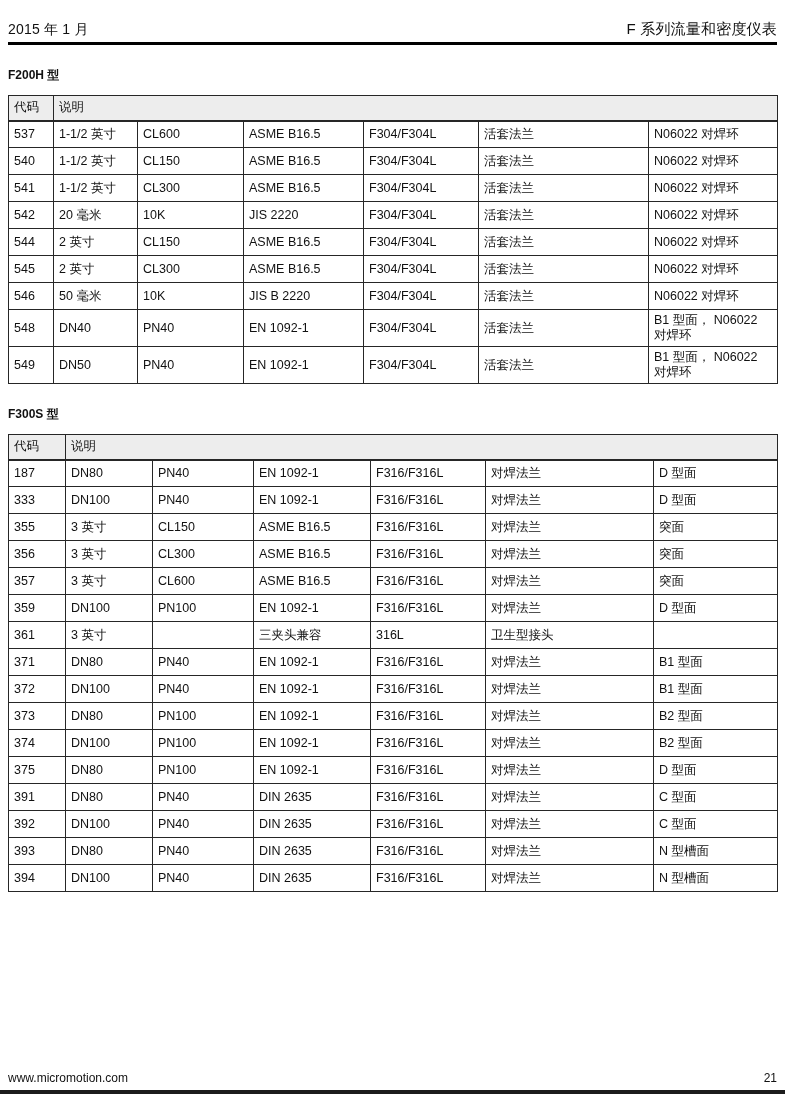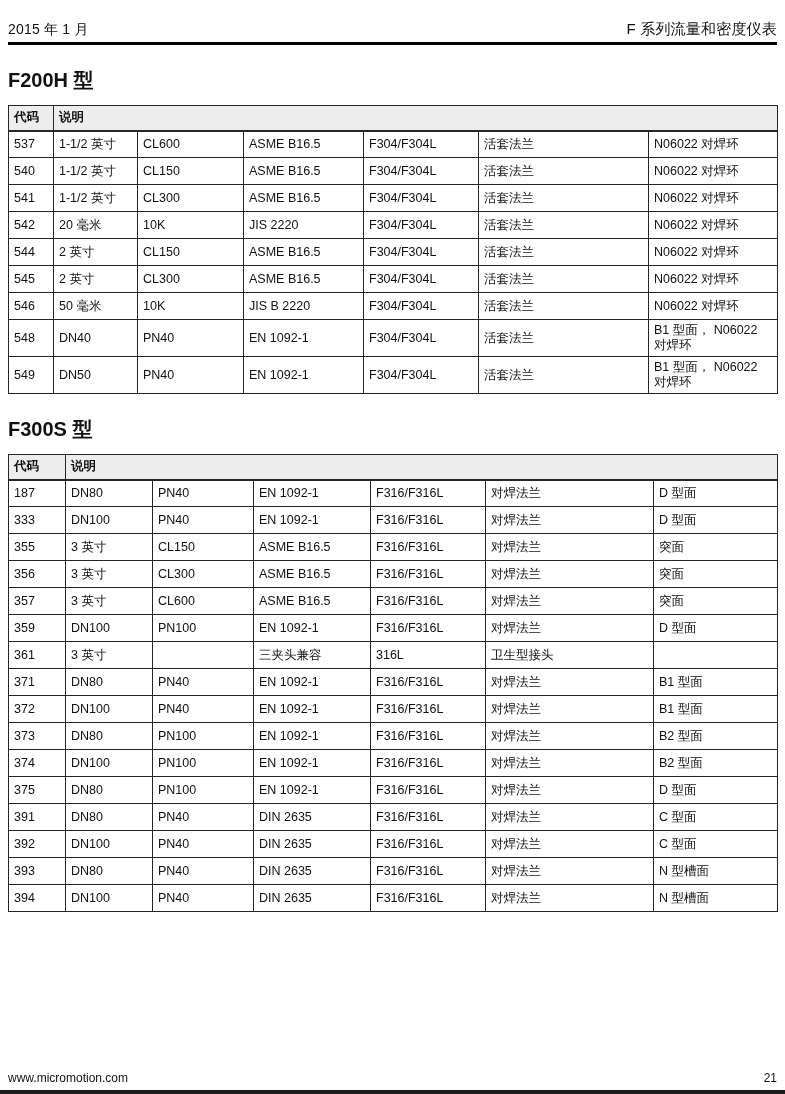--- a/index.html
+++ b/index.html
@@ -20,21 +20,21 @@
     display: flex;
     justify-content: space-between;
     align-items: flex-end;
     padding-top: 9px;
     padding-bottom: 3px;
     border-bottom: 3px solid #000000;
   }
   .doc-date { font-size: 14px; letter-spacing: 0.2px; }
   .doc-title { font-size: 15px; letter-spacing: 0.2px; }
   .section-title {
-    font-size: 20px;
+    font-size: 12px;
     font-weight: bold;
     margin: 22px 0 11px 0;
   }
   table {
     border-collapse: collapse;
     table-layout: fixed;
     width: 769px;
     border: 1px solid #262626;
   }
   th, td {
@@ -42,21 +42,21 @@
     font-size: 12.5px;
     line-height: 1.2;
     padding: 3px 5px;
     text-align: left;
     vertical-align: middle;
     overflow: hidden;
     word-break: break-word;
   }
   thead th {
     background: #ededed;
-    font-weight: bold;
+    font-weight: normal;
     height: 25px;
     border-bottom: 2px solid #262626;
   }
   tbody td { height: 27px; }
   .page-footer {
     position: absolute;
     left: 8px; right: 8px; bottom: 9px;
     display: flex;
     justify-content: space-between;
     align-items: baseline;

